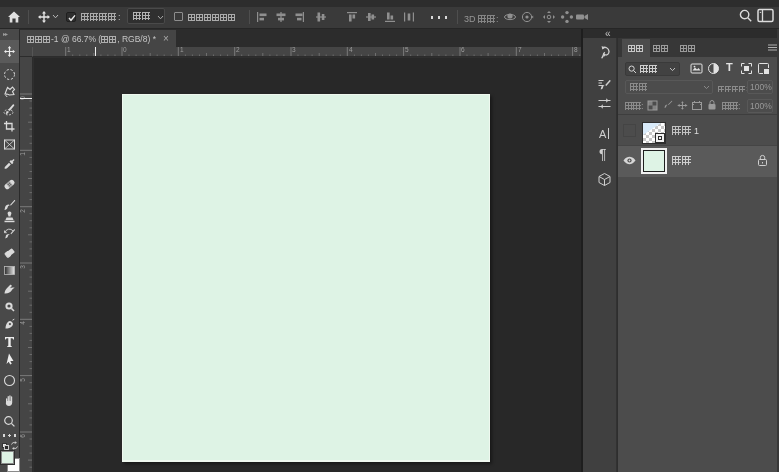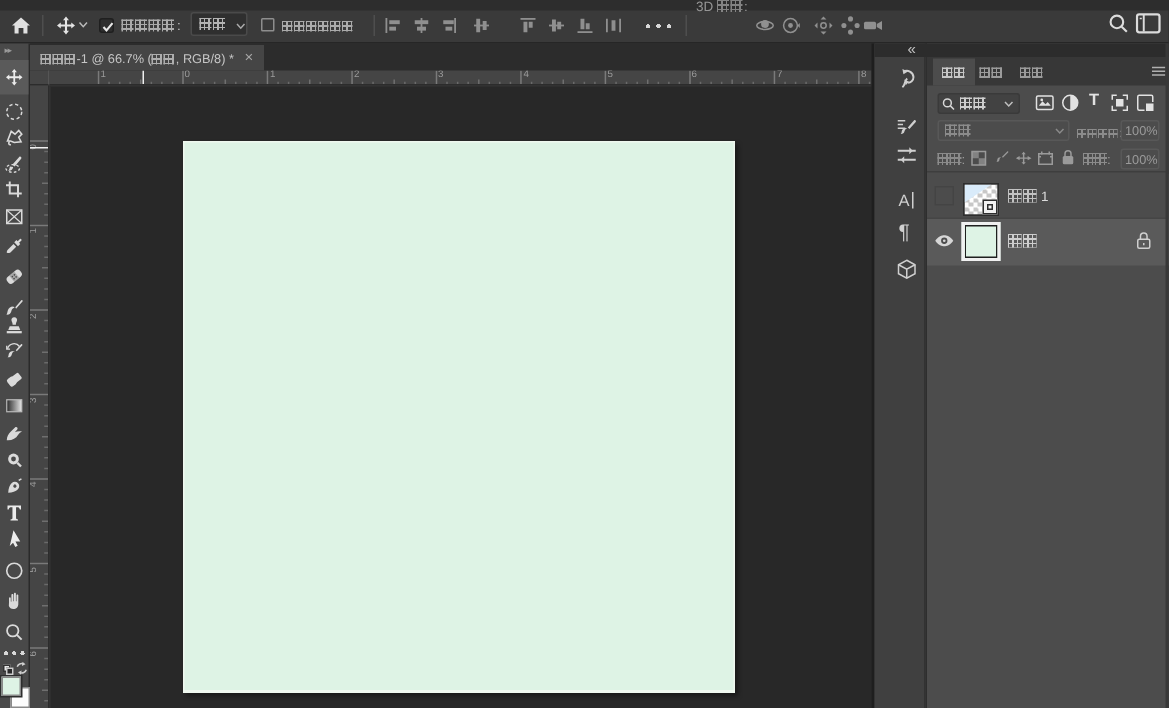--- a/index.html
+++ b/index.html
@@ -75,21 +75,21 @@
       <rect x="3" y="1.5" width="2.6" height="7" fill="#8f8f8f"></rect>
       <rect x="6.5" y="4.5" width="2.6" height="4" fill="#8f8f8f"></rect>
     </svg>
 <svg class="ab" style="left:403px;top:11px" width="12" height="12" viewBox="0 0 12 12">
       <rect x="1" y="1.5" width="1.2" height="9" fill="#8f8f8f"></rect>
       <rect x="9.8" y="1.5" width="1.2" height="9" fill="#8f8f8f"></rect>
       <rect x="4.7" y="2.5" width="2.6" height="7" fill="#8f8f8f"></rect>
     </svg>
 <div class="ab" style="left:430px;top:16px;width:18px;height:3px;background:radial-gradient(circle 1.5px at 2px 1.5px,#d8d8d8 99%,transparent),radial-gradient(circle 1.5px at 9px 1.5px,#d8d8d8 99%,transparent),radial-gradient(circle 1.5px at 16px 1.5px,#d8d8d8 99%,transparent)"></div>
 <div class="ab" style="left:457px;top:10px;width:1px;height:14px;background:#4e4e4e"></div>
-<div class="ab txt" style="left:464px;top:0;color:#969696;font-size:9px">3D&nbsp;<i class="cj" style="width:8px;height:8px;margin-right:1px;"></i><i class="cj" style="width:8px;height:8px;margin-right:1px;"></i>:</div>
+<div class="ab txt" style="left:464px;top:15px;color:#969696;font-size:9px">3D&nbsp;<i class="cj" style="width:8px;height:8px;margin-right:1px;"></i><i class="cj" style="width:8px;height:8px;margin-right:1px;"></i>:</div>
 <svg class="ab" style="left:503px;top:10px" width="14" height="14" viewBox="0 0 14 14">
       <ellipse cx="7" cy="7" rx="5.5" ry="2.6" stroke="#909090" fill="none"></ellipse>
       <circle cx="7" cy="6" r="2.6" fill="#909090"></circle>
     </svg>
 <svg class="ab" style="left:520px;top:10px" width="14" height="14" viewBox="0 0 14 14">
       <circle cx="7" cy="7" r="4.6" stroke="#909090" fill="none"></circle>
       <circle cx="7" cy="7" r="1.6" fill="#909090"></circle>
       <path d="M11.6 7l1.6-1.6v3.2z" fill="#909090"></path>
     </svg>
 <svg class="ab" style="left:542px;top:10px" width="14" height="14" viewBox="0 0 14 14">

